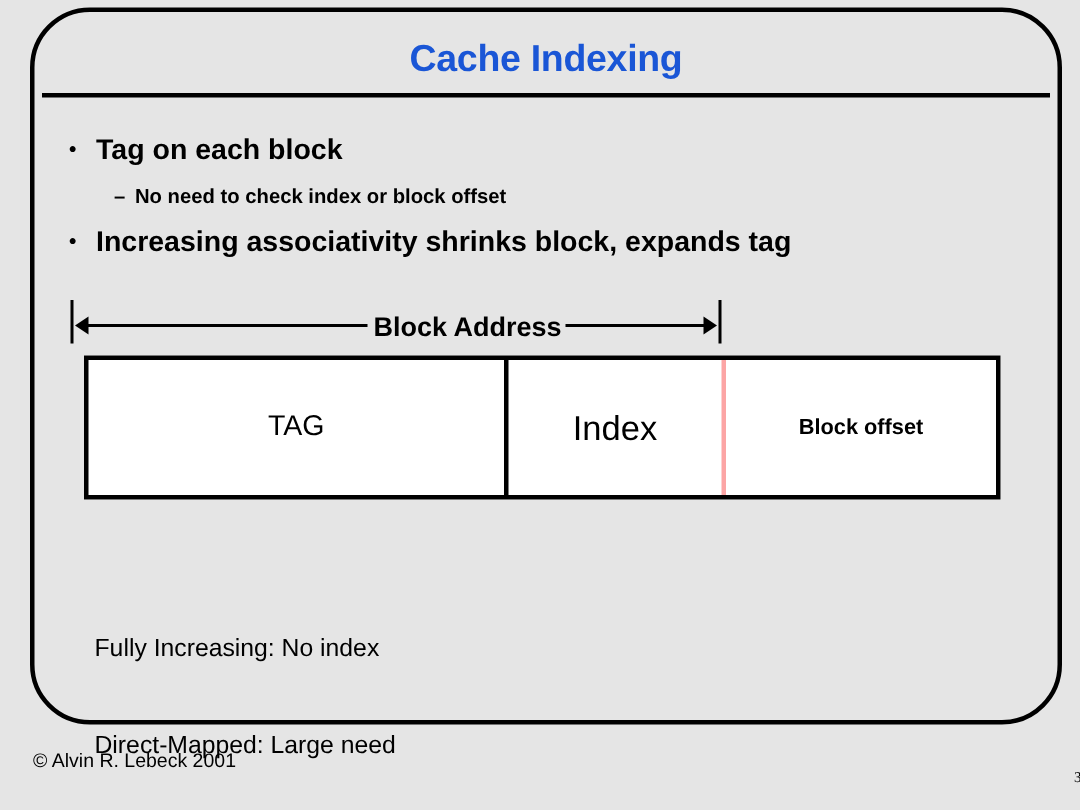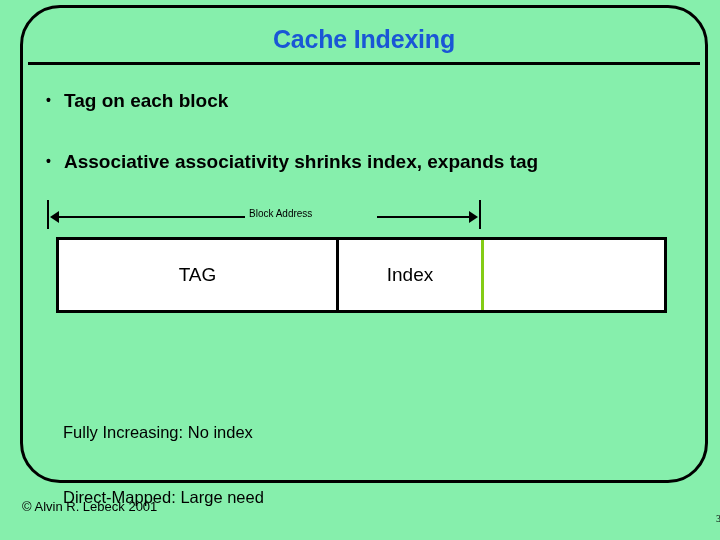--- a/index.html
+++ b/index.html
@@ -9,21 +9,21 @@
     background: #ffffff;
   }
   body {
     font-family: "Liberation Sans", sans-serif;
     -webkit-font-smoothing: none;
   }
   #slide {
     position: relative;
     width: 720px;
     height: 540px;
-    background: #86efac;
+    background: #e5e5e5;
     overflow: hidden;
   }
 
   
   #frame {
     position: absolute;
     left: 20px;
     top: 5px;
     width: 688px;
     height: 478px;
@@ -134,34 +134,34 @@
     border-right: 9px solid #000000;
   }
   #arrow-head-right {
     left: 469px;
     border-left: 9px solid #000000;
   }
   #addr-label {
     position: absolute;
     left: 249px;
     top: 209px;
-    font-size: 10px;
-    font-weight: normal;
+    font-size: 18px;
+    font-weight: bold;
     color: #000000;
     line-height: 1;
     white-space: nowrap;
   }
 
   
   #fieldbox {
     position: absolute;
     left: 56px;
     top: 237px;
     width: 611px;
-    height: 76px;
+    height: 96px;
     border: 3px solid #000000;
     box-sizing: border-box;
     display: flex;
     background: #ffffff;
   }
   .field {
     display: flex;
     align-items: center;
     justify-content: center;
     box-sizing: border-box;
@@ -169,22 +169,22 @@
     white-space: nowrap;
   }
   #field-tag {
     width: 280px;
     border-right: 3px solid #000000;
     font-size: 19px;
     font-weight: normal;
   }
   #field-index {
     width: 145px;
-    border-right: 3px solid #84cc16;
-    font-size: 19px;
+    border-right: 3px solid #fca5a5;
+    font-size: 23px;
     font-weight: normal;
   }
   #field-offset {
     flex: 1;
     font-size: 14.5px;
     font-weight: bold;
   }
 
   
   #notes {
@@ -228,36 +228,40 @@
 
   <div id="frame"></div>
 
   <div id="title">Cache Indexing</div>
   <div id="title-rule"></div>
 
   <div class="bullet-l1" id="b1">
     <span class="mark">•</span><span>Tag on each block</span>
   </div>
 
+  <div class="bullet-l2" id="b1sub">
+    <span class="mark">–</span><span>No need to check index or block offset</span>
+  </div>
 
   <div class="bullet-l1" id="b2">
-    <span class="mark">•</span><span>Associative associativity shrinks index, expands tag</span>
+    <span class="mark">•</span><span>Increasing associativity shrinks block, expands tag</span>
   </div>
 
   <div id="addr-tick-left"></div>
   <div id="addr-tick-right"></div>
   <div id="arrow-head-left" class="arrow-head"></div>
   <div id="addr-line-left"></div>
   <div id="addr-line-right"></div>
   <div id="arrow-head-right" class="arrow-head"></div>
   <div id="addr-label">Block Address</div>
 
   <div id="fieldbox">
     <div class="field" id="field-tag">TAG</div>
     <div class="field" id="field-index">Index</div>
+    <div class="field" id="field-offset">Block offset</div>
   </div>
 
   <div id="notes">
     <div>Fully Increasing:  No index</div>
     <div>Direct-Mapped: Large need</div>
   </div>
 
   <div id="copyright">© Alvin R. Lebeck 2001</div>
   <div id="pagenum">34</div>
 

